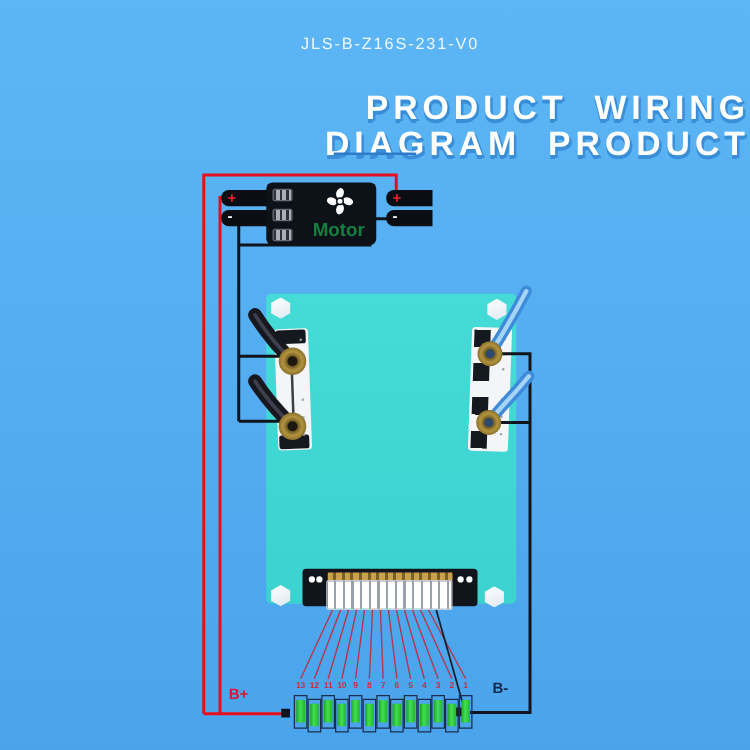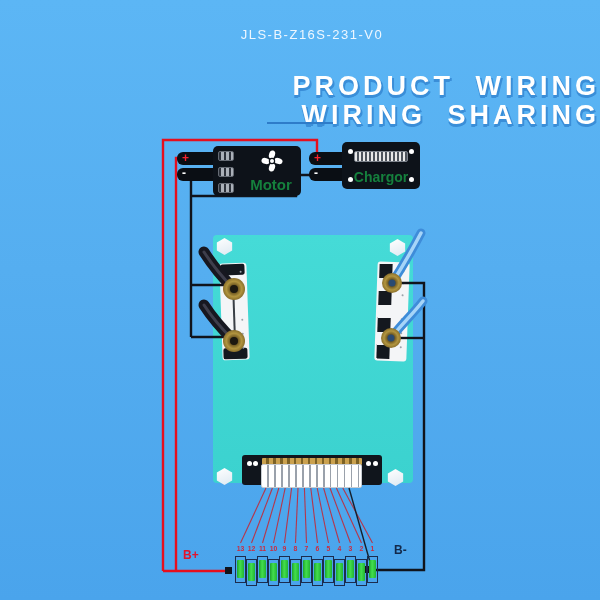--- a/index.html
+++ b/index.html
@@ -110,21 +110,21 @@
   svg.wiring{position:absolute;left:0;top:0;}
 </style>
 </head>
 <body>
 
 <div class="stage">
 
   <div class="model-code">JLS-B-Z16S-231-V0</div>
   <div class="title">
     <div>PRODUCT WIRING</div>
-    <div>WIRING SHARING</div>
+    <div>DIAGRAM PRODUCT</div>
   </div>
   <div class="underline"></div>
 
   <div class="board">
     <div class="hex" style="left:3px;top:3px;"></div>
     <div class="hex" style="left:176px;top:4px;"></div>
     <div class="hex" style="left:3px;top:233px;"></div>
     <div class="hex" style="left:174px;top:234px;"></div>
 
     <div class="strip strip-left">
@@ -236,28 +236,20 @@
     </svg>
     <div class="comp-label">Motor</div>
   </div>
 
   <div class="plug plus" style="left:309px;top:152px;">
       <span>+</span>
     </div>
   <div class="plug minus" style="left:309px;top:168px;">
       <span>-</span>
     </div>
-  <div class="comp chargor">
-    <div class="screw" style="left:6px;top:7px;"></div>
-    <div class="screw" style="left:67px;top:7px;"></div>
-    <div class="screw" style="left:6px;top:35px;"></div>
-    <div class="screw" style="left:67px;top:35px;"></div>
-    <div class="grille"></div>
-    <div class="comp-label">Chargor</div>
-  </div>
 
   <div class="cells-row">
       <div class="cell">
         <span class="num">13</span>
         <div class="box">
           <div class="green"></div>
         </div>
       </div>
       <div class="cell">
         <span class="num">12</span>

